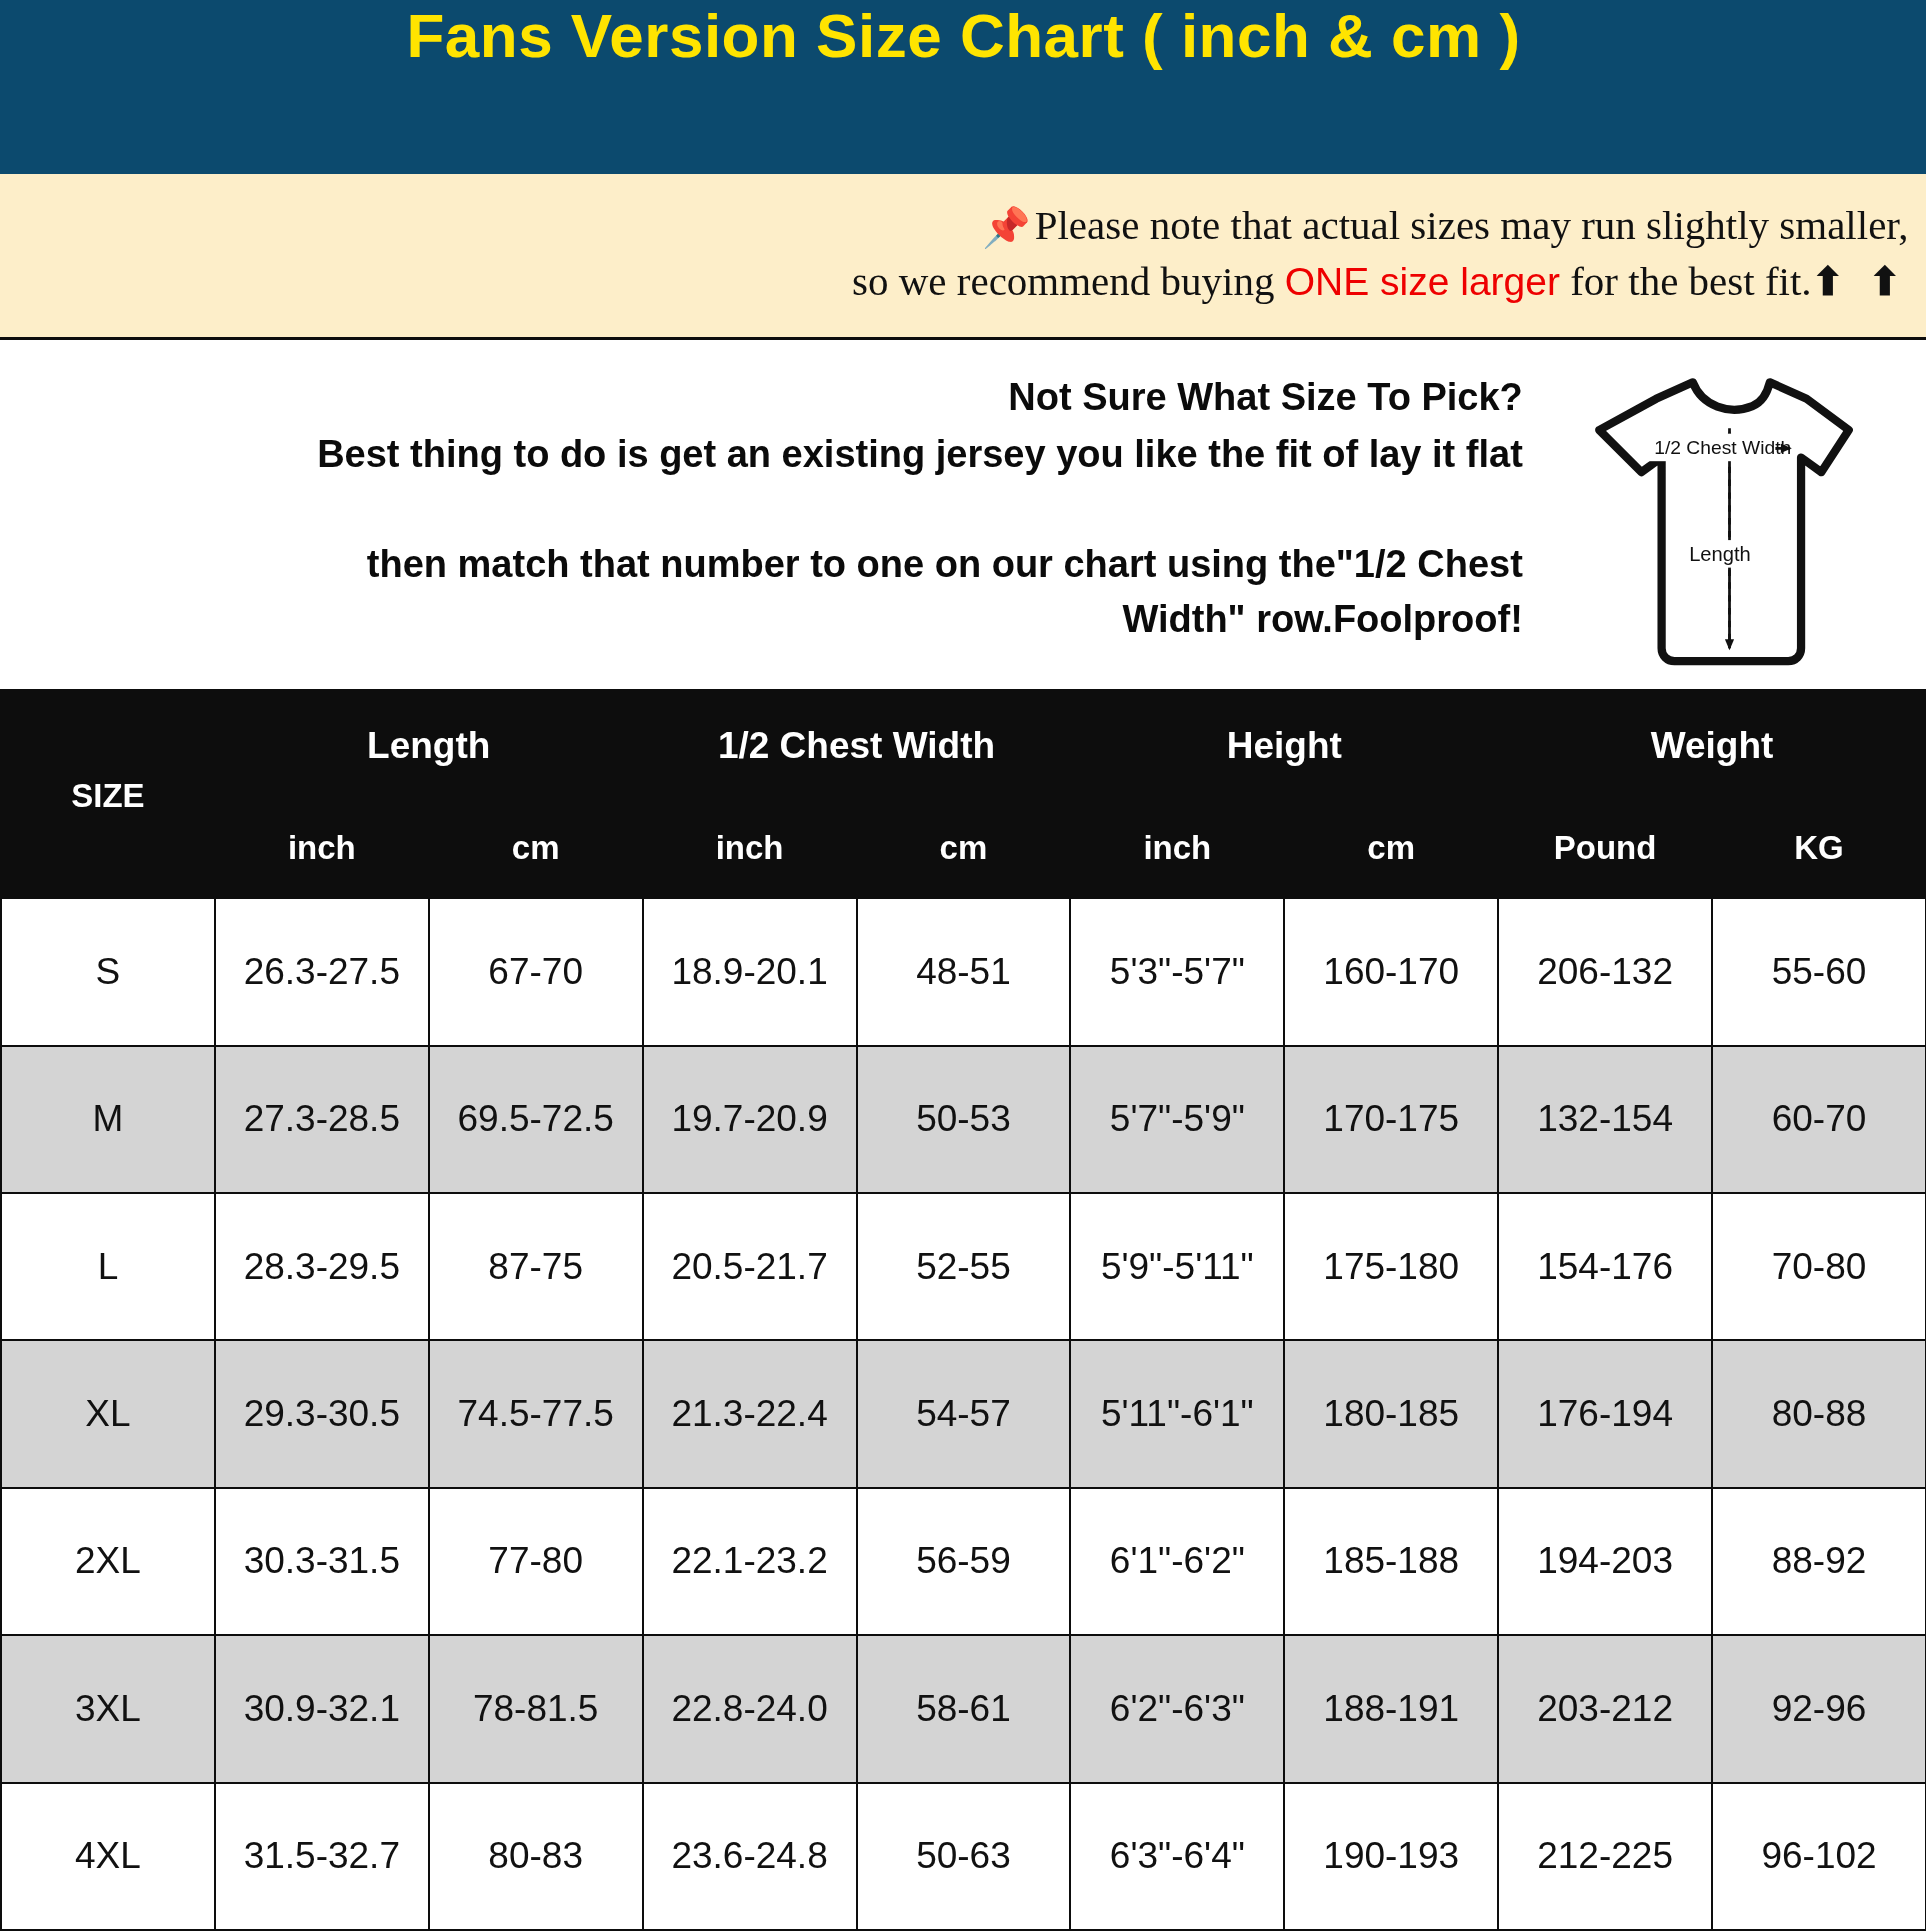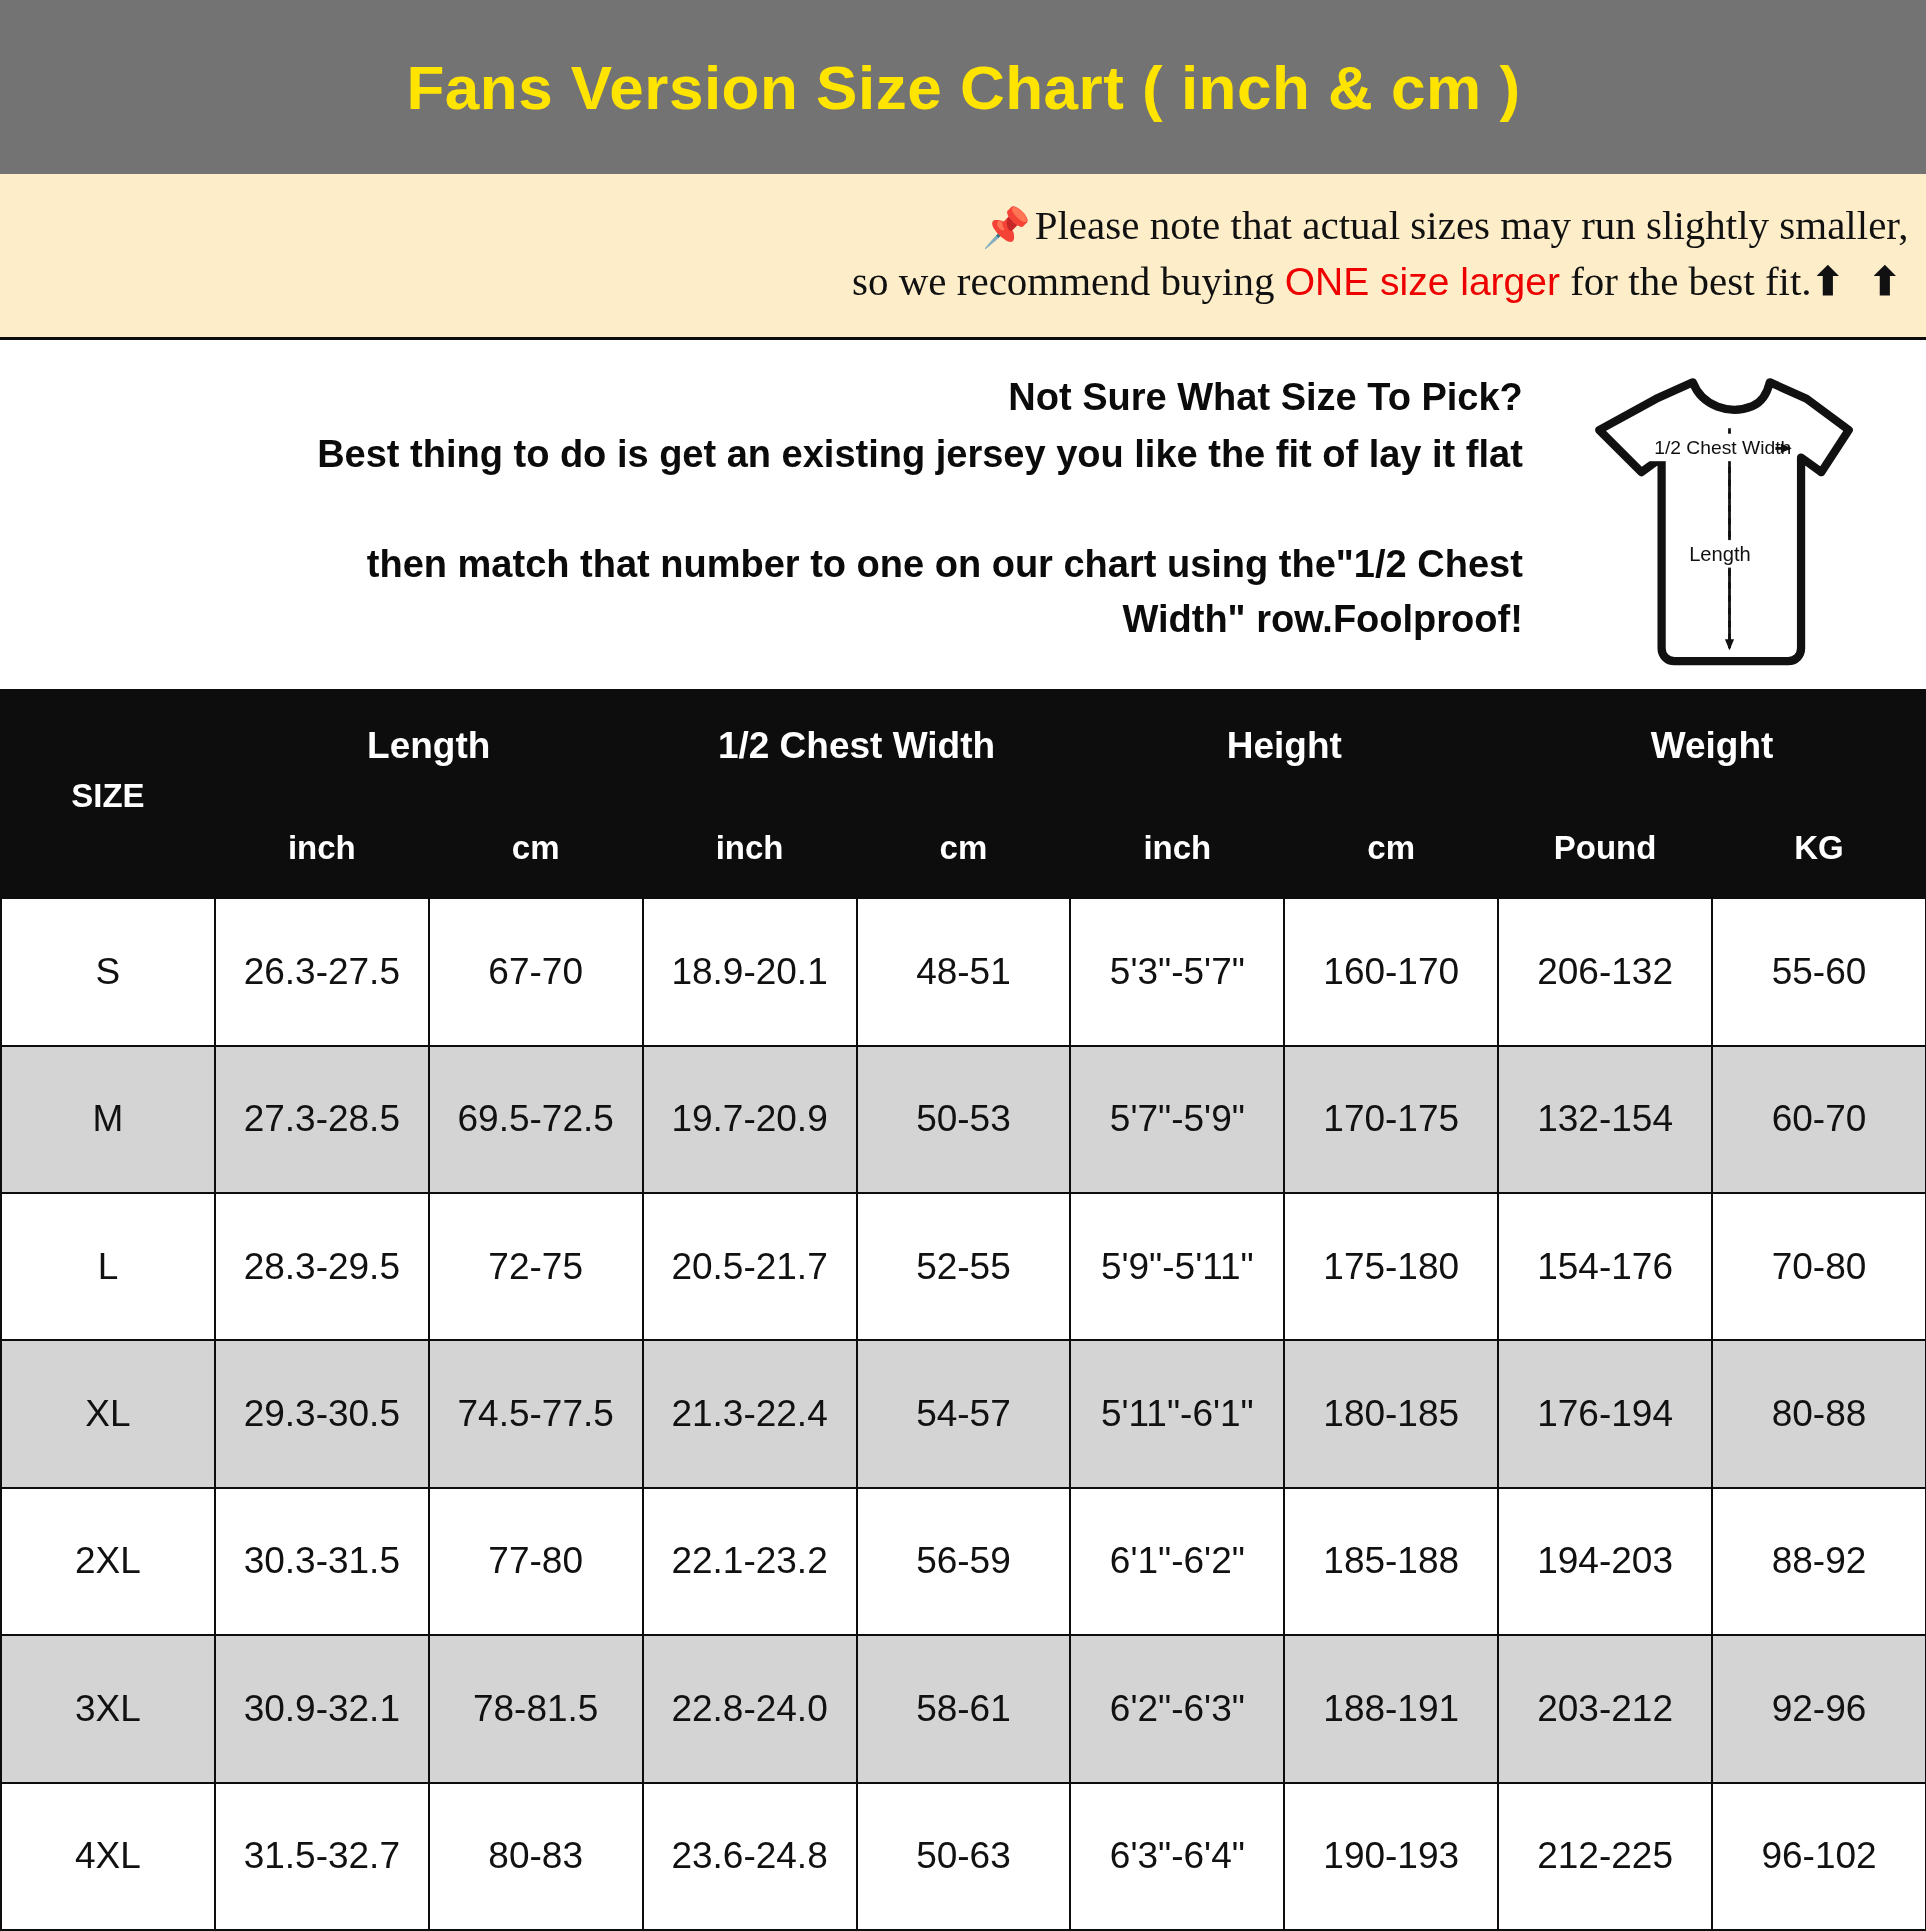--- a/index.html
+++ b/index.html
@@ -17,24 +17,23 @@
     width: 1927px;
     height: 1931px;
     box-sizing: border-box;
     display: flex;
     flex-direction: column;
     background: #ffffff;
   }
 
   
   .title-bar {
-    background: #737373;
+    background: #0c4a6e;
     height: 174px;
     display: flex;
-    align-items: center;
     justify-content: center;
   }
   .title-bar .title {
     color: #ffe400;
     font-size: 62px;
     font-weight: bold;
     letter-spacing: 0.5px;
     text-align: center;
     font-family: "Liberation Sans", sans-serif;
   }
@@ -243,21 +242,21 @@
         <td>19.7-20.9</td>
         <td>50-53</td>
         <td>5'7"-5'9"</td>
         <td>170-175</td>
         <td>132-154</td>
         <td>60-70</td>
       </tr>
       <tr>
         <td>L</td>
         <td>28.3-29.5</td>
-        <td>72-75</td>
+        <td>87-75</td>
         <td>20.5-21.7</td>
         <td>52-55</td>
         <td>5'9"-5'11"</td>
         <td>175-180</td>
         <td>154-176</td>
         <td>70-80</td>
       </tr>
       <tr class="alt">
         <td>XL</td>
         <td>29.3-30.5</td>

